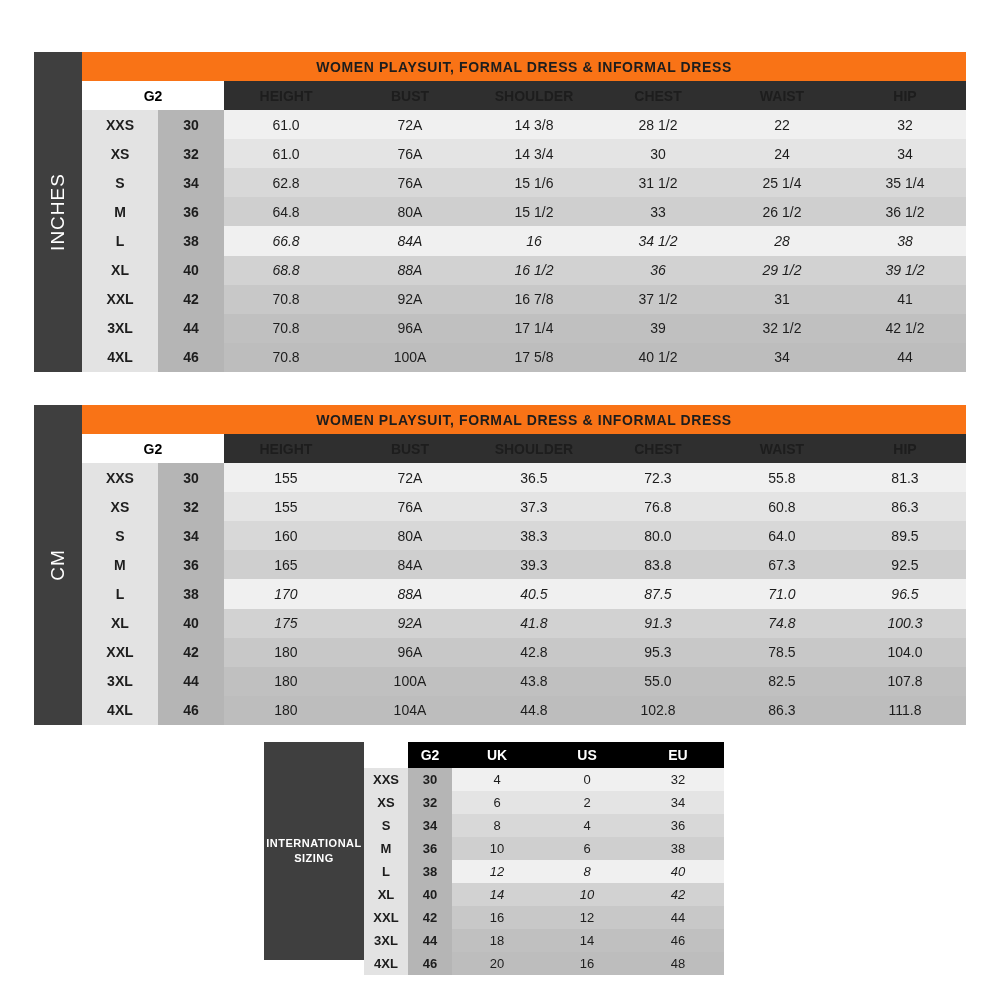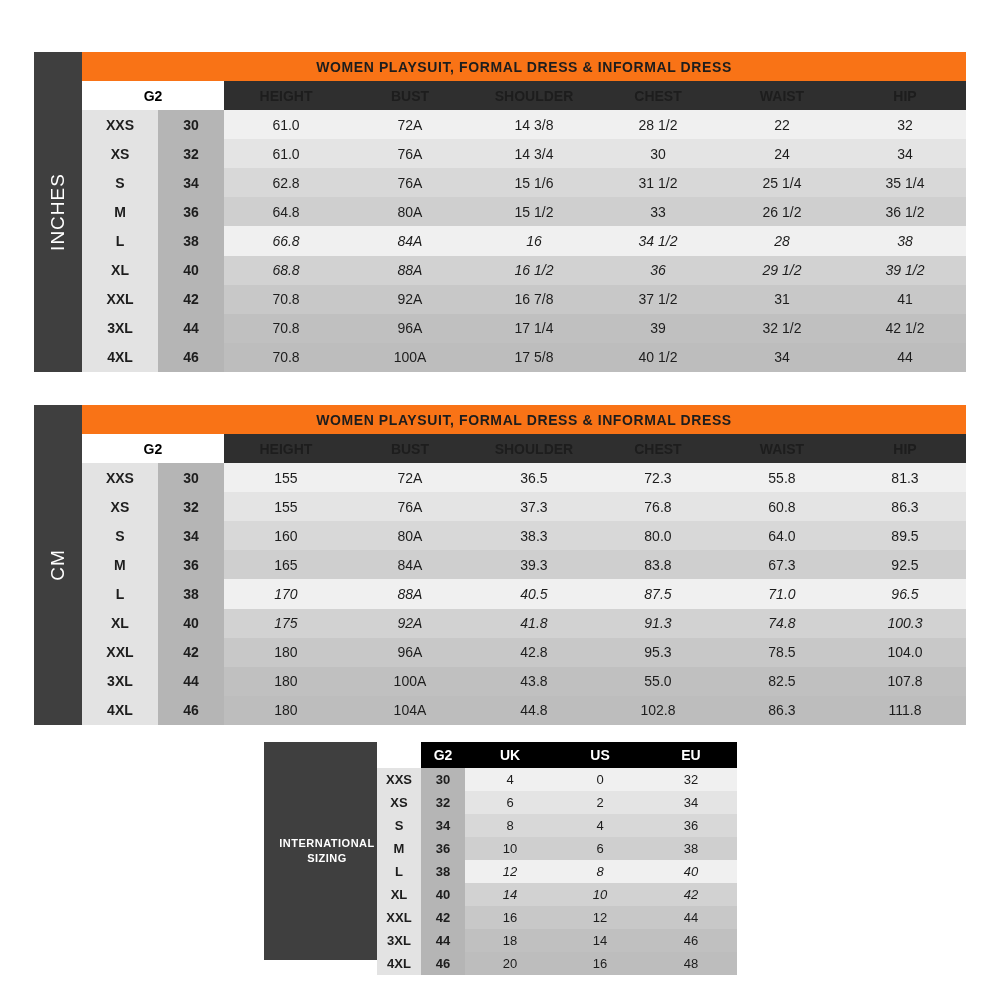--- a/index.html
+++ b/index.html
@@ -389,21 +389,21 @@
         <td class="d8">44.8</td>
         <td class="d8">102.8</td>
         <td class="d8">86.3</td>
         <td class="d8">111.8</td>
       </tr>
     </tbody>
       </table>
   </div>
 
   <div class="intl-block" style="left:264px; top:742px;">
-    <div class="intl-label" style="height:218px;padding-left:13px;">
+    <div class="intl-label" style="height:218px;">
       <span>INTERNATIONAL SIZING</span>
     </div>
     <table class="intl-tbl" style="width:360px;">
       <colgroup>
         <col style="width:44px">
           <col style="width:44px">
         <col style="width:90px">
           <col style="width:90px">
           <col style="width:92px">
       </colgroup>

